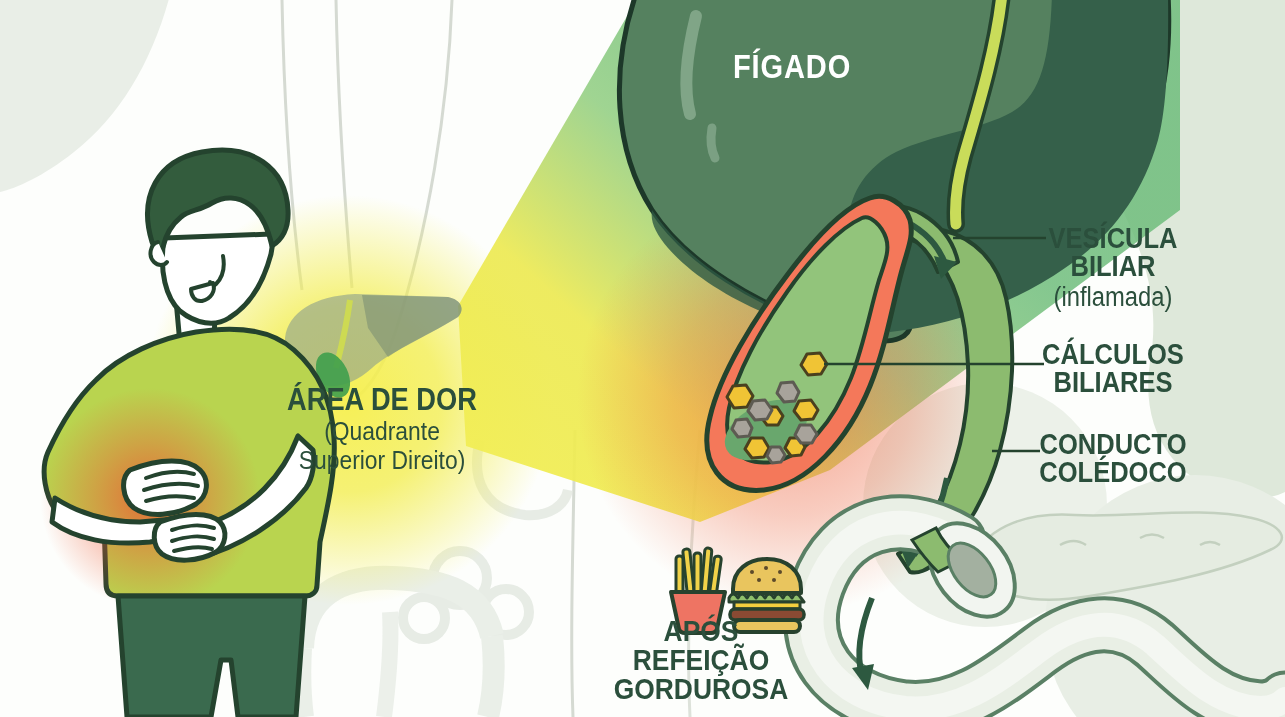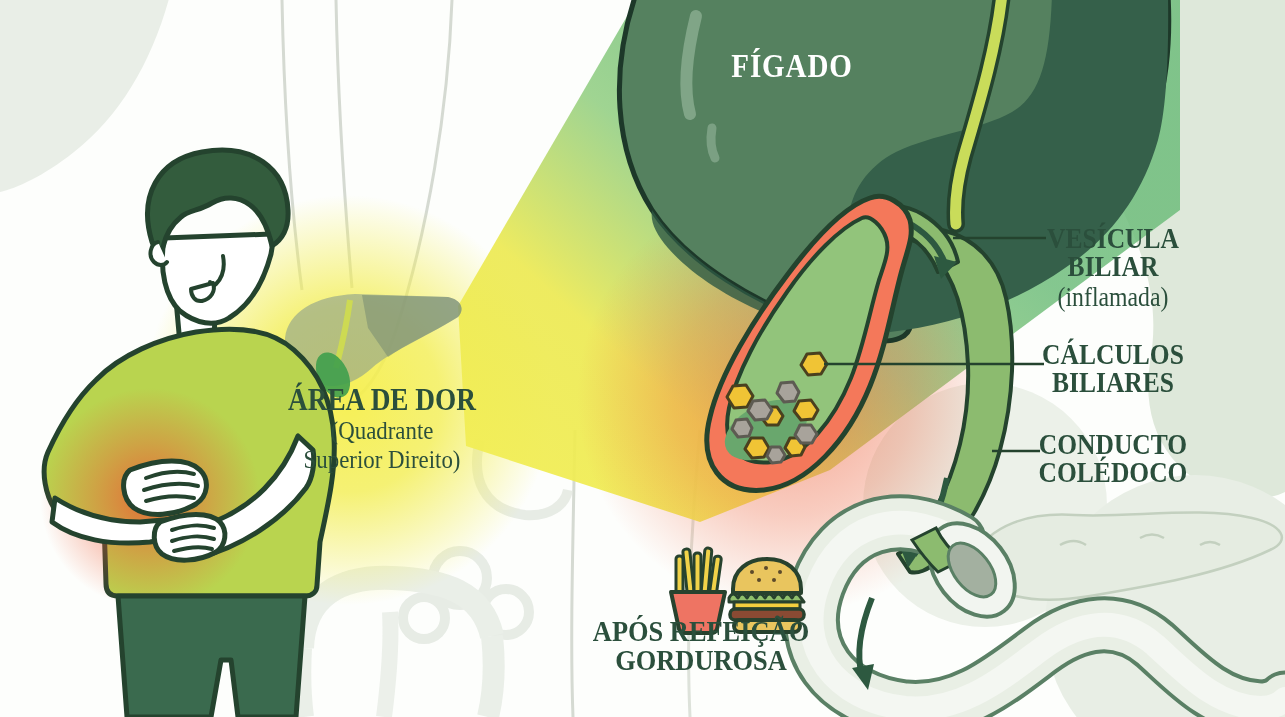--- a/index.html
+++ b/index.html
@@ -1,17 +1,17 @@
 <!DOCTYPE html>
 <html><head>
 <meta charset="utf-8">
 <style>
   html,body{margin:0;padding:0;background:#ffffff;}
   #canvas{position:relative;width:1285px;height:717px;overflow:hidden;background:#fdfefc;
-          font-family:Liberation Serif, serif;}
+          font-family:Liberation Sans, sans-serif;}
   #art{position:absolute;left:0;top:0;}
   .lbl{position:absolute;text-align:center;color:#2b4f3c;line-height:1;}
   .cond{transform:scaleX(0.88);transform-origin:50% 50%;}
   .figado{left:692px;top:50px;width:200px;font-size:33px;font-weight:bold;color:#ffffff;
           letter-spacing:1px;}
   .anno{left:983px;width:260px;font-size:29px;font-weight:bold;line-height:28px;letter-spacing:0px;}
   .anno .note{font-weight:normal;font-size:27px;margin-top:3px;letter-spacing:0px;}
   .anno1{top:224px;}
   .anno2{top:340px;}
   .anno3{top:430px;}

